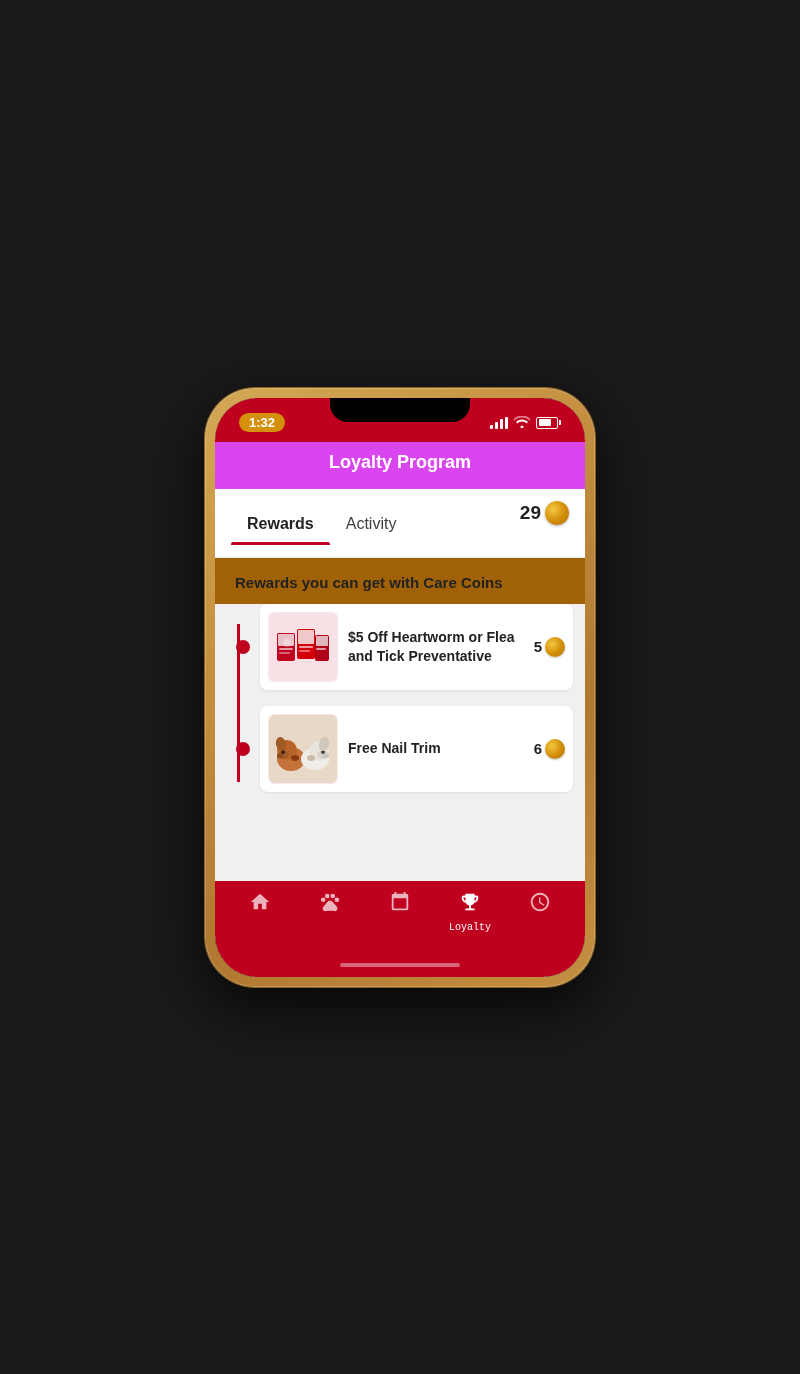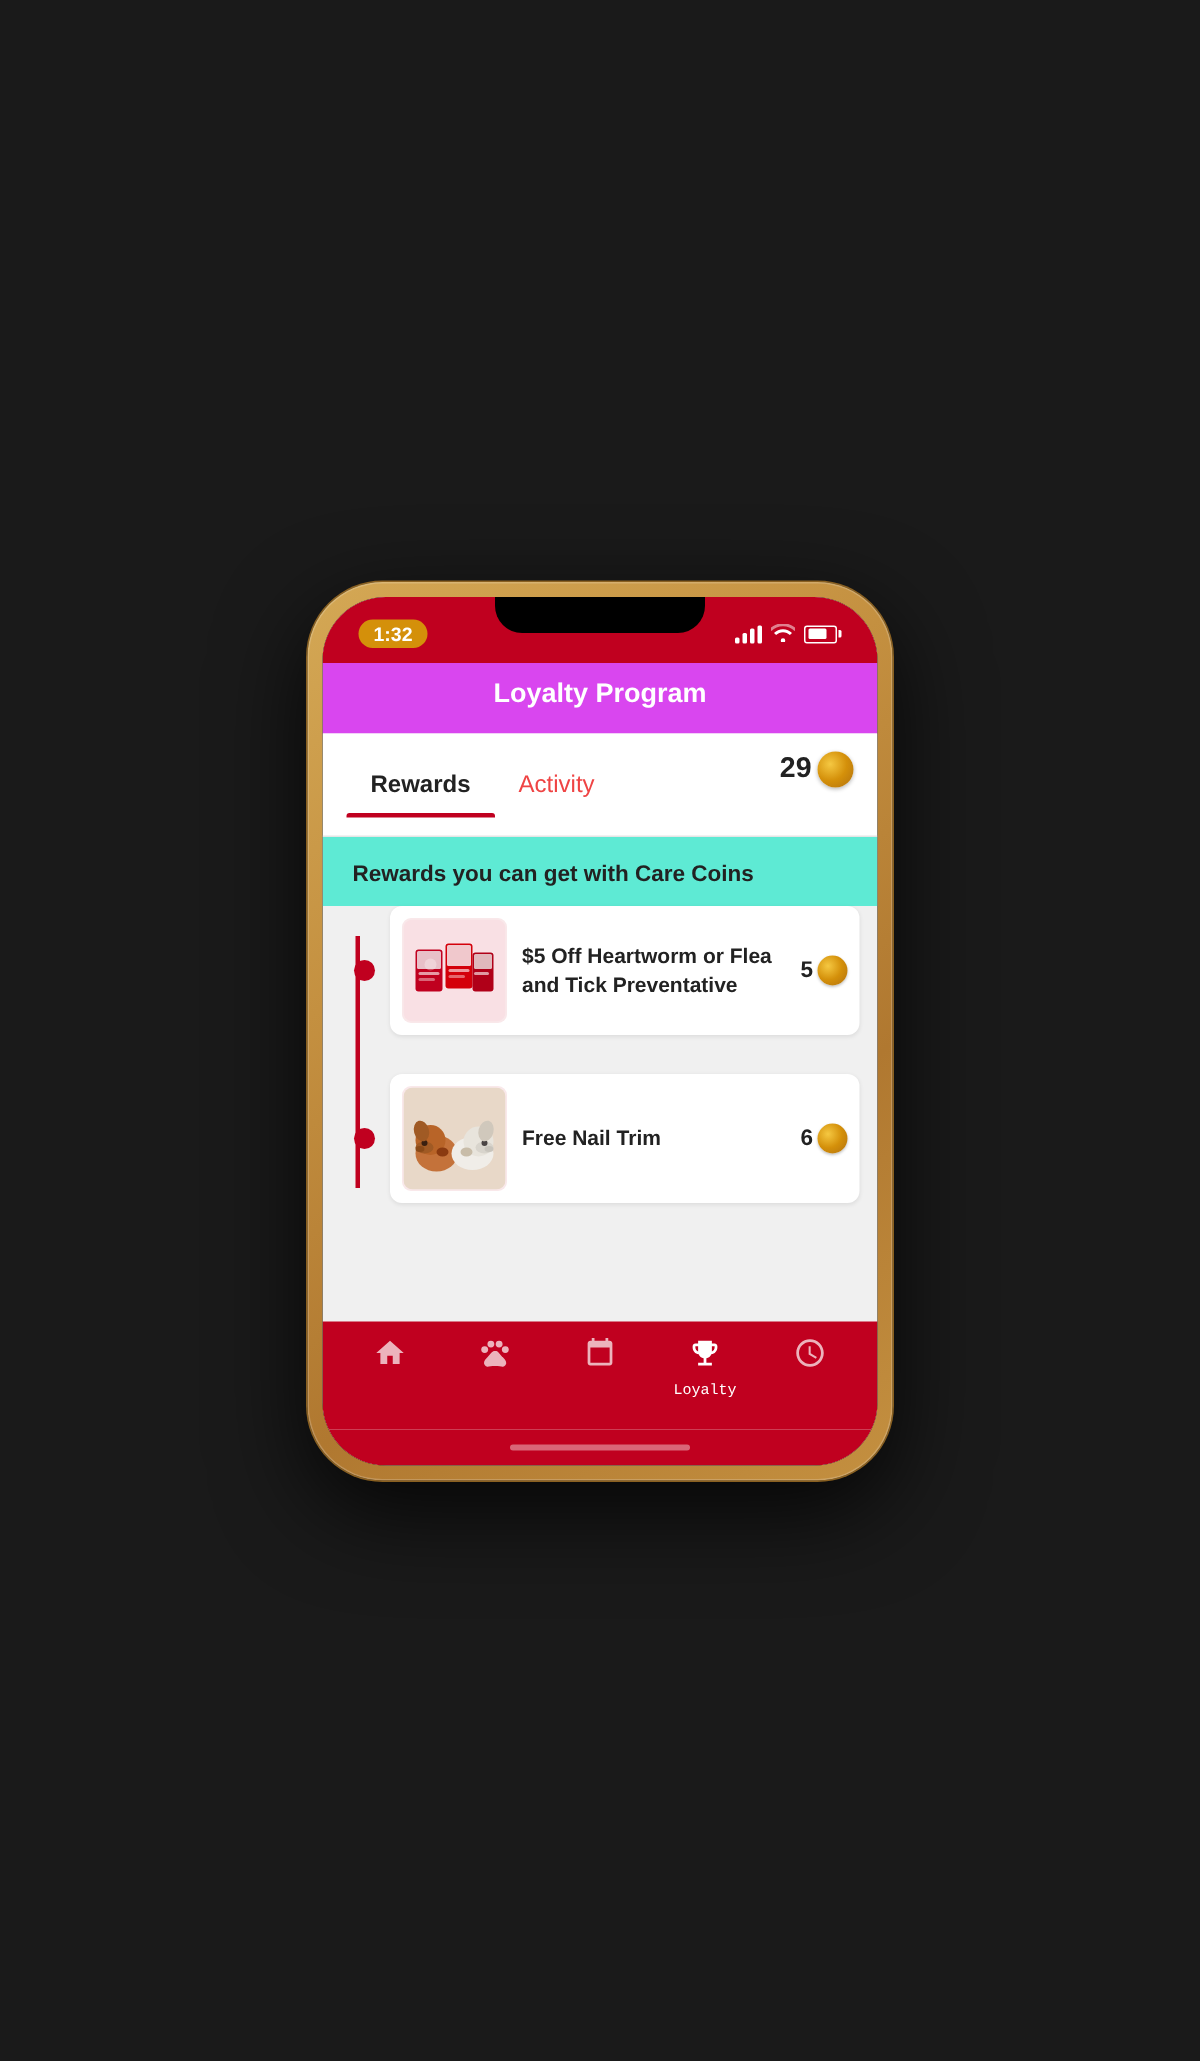--- a/index.html
+++ b/index.html
@@ -145,21 +145,21 @@
     .tabs-left {
       display: flex;
       align-items: center;
       flex: 1;
     }
 
     .tab {
       padding: 14px 16px 12px;
       font-size: 16px;
       font-weight: 500;
-      color: #ef4444;
+      color: #404040;
       cursor: pointer;
       position: relative;
     }
 
     .tab.active {
       color: #222;
       font-weight: 700;
     }
 
     .tab.active::after {
@@ -195,35 +195,35 @@
     
     .content {
       flex: 1;
       overflow-y: auto;
       background: #f0f0f0;
       padding-bottom: 10px;
     }
 
     .section-header {
       padding: 16px 20px 12px;
-      background: #5eead4;
+      background: #a16207;
     }
 
     .section-title {
       font-size: 15px;
       font-weight: 700;
       color: #222;
     }
 
     
     .rewards-list {
       padding: 0 12px;
       display: flex;
       flex-direction: column;
-      gap: 16px;
+      gap: 6px;
       position: relative;
     }
 
     .timeline-line {
       position: absolute;
       left: 22px;
       top: 20px;
       bottom: 20px;
       width: 3px;
       background: #c0001f;

